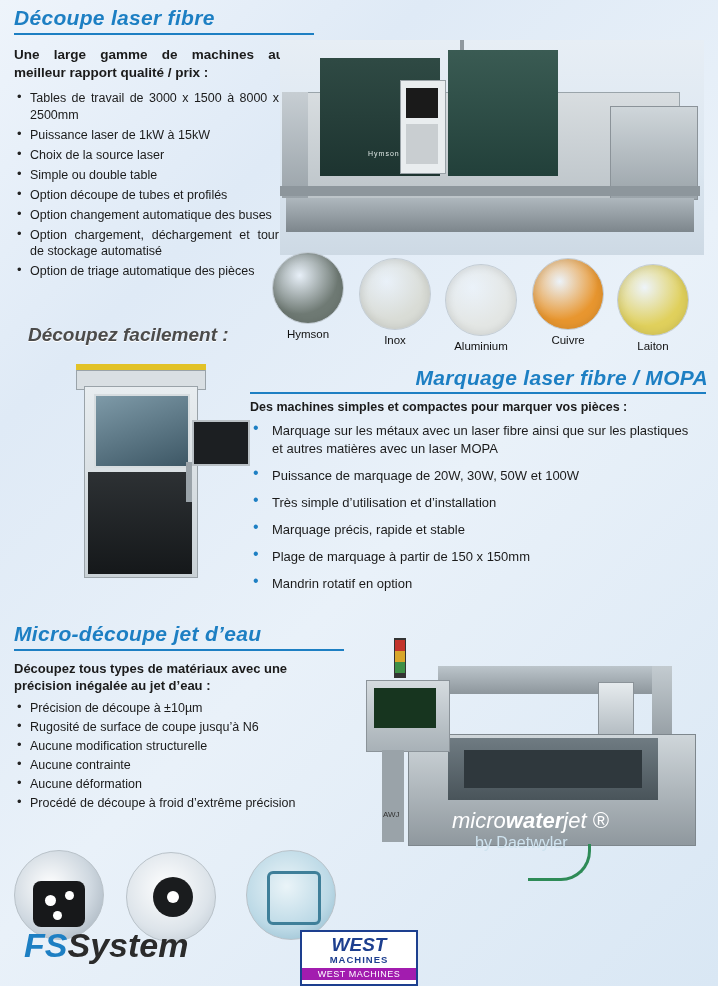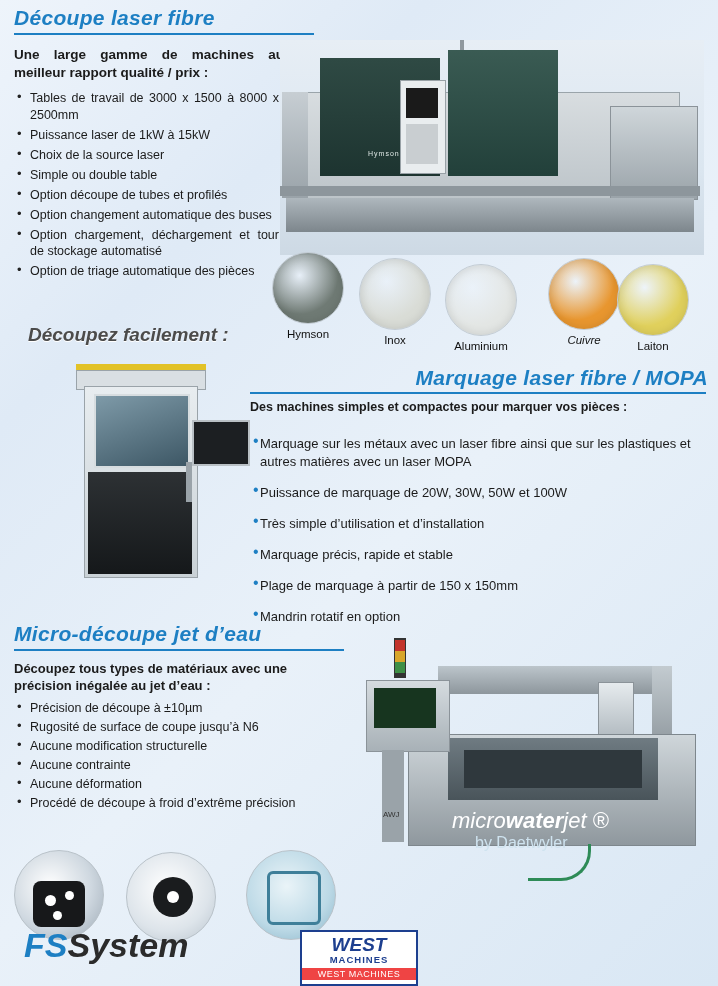--- a/index.html
+++ b/index.html
@@ -62,21 +62,21 @@
   }
 
   
   #sec2{position:absolute;left:0;top:358px;width:573px;height:258px;}
   #sec2 .t{position:absolute;left:316px;top:8px;width:392px;text-align:right;}
   #sec2 .lead{
     position:absolute;left:250px;top:42px;width:456px;
     font-size:12.5px;font-weight:bold;
   }
   #sec2 ul{position:absolute;left:250px;top:64px;width:452px;font-size:13px;line-height:18px;}
-  #sec2 li{margin-bottom:9px;padding-left:10px;margin-top:13px;}
+  #sec2 li{margin-bottom:9px;padding-left:22px;}
   #sec2 li:before{color:#1d7fc3;font-size:16px;top:-3px;}
 
   .mark-photo{position:absolute;left:36px;top:6px;width:212px;height:230px;}
   .mp-cab{position:absolute;left:48px;top:22px;width:112px;height:190px;background:linear-gradient(180deg,#e8edf0,#c9d1d6);border:1px solid #9aa3a9;}
   .mp-dark{position:absolute;left:52px;top:108px;width:104px;height:102px;background:linear-gradient(180deg,#2d3134,#15181a);}
   .mp-win{position:absolute;left:58px;top:30px;width:92px;height:70px;background:linear-gradient(160deg,#7e9aa8,#3d5765);border:2px solid #d7dde0;}
   .mp-top{position:absolute;left:40px;top:6px;width:128px;height:18px;background:#d9dfe3;border:1px solid #9aa3a9;}
   .mp-mon{position:absolute;left:156px;top:56px;width:54px;height:42px;background:#1c1f22;border:2px solid #b9c0c5;}
   .mp-arm{position:absolute;left:150px;top:98px;width:6px;height:40px;background:#9aa3a9;}
   .mp-yellow{position:absolute;left:40px;top:0px;width:130px;height:8px;background:#e2c227;}
@@ -118,21 +118,21 @@
   .footer{position:absolute;left:0;top:920px;width:608px;height:66px;}
   .fs-logo{position:absolute;left:24px;top:6px;font-size:34px;font-weight:bold;font-style:italic;}
   .fs-logo .b1{color:#1d7fc3;}
   .fs-logo .b2{color:#2b2b2b;}
   .west{
     position:absolute;left:300px;top:10px;width:114px;height:52px;
     background:#fff;border:2px solid #1d3f8f;text-align:center;
   }
   .west .w1{color:#1d3f8f;font-weight:bold;font-style:italic;font-size:19px;line-height:19px;margin-top:3px;}
   .west .w2{color:#1d3f8f;font-weight:bold;font-size:9.5px;letter-spacing:1px;line-height:11px;}
-  .west .w3{background:#ef4444;color:#fff;font-size:9px;letter-spacing:.5px;margin-top:3px;padding:1px 0;}
+  .west .w3{background:#a21caf;color:#fff;font-size:9px;letter-spacing:.5px;margin-top:3px;padding:1px 0;}
 </style>
 </head>
 <body>
 
 <div class="page">
 
   <div id="sec1">
 
     <div class="t">
       <div class="h-title">Découpe laser fibre</div>
@@ -174,21 +174,21 @@
         <div class="cap">Hymson</div>
       </div>
       <div class="mat" style="left:87px;top:6px;">
         <div class="disc" id="m1" style="background: radial-gradient(circle at 38% 32%, rgba(255, 255, 255, 0.2), rgb(217, 220, 214) 60%, rgb(217, 220, 214));"></div>
         <div class="cap">Inox</div>
       </div>
       <div class="mat" style="left:173px;top:12px;">
         <div class="disc" id="m2" style="background: radial-gradient(circle at 38% 32%, rgba(255, 255, 255, 0.2), rgb(227, 230, 228) 60%, rgb(227, 230, 228));"></div>
         <div class="cap">Aluminium</div>
       </div>
-      <div class="mat" style="left:276px;top:6px;font-style:italic;">
+      <div class="mat" style="left:260px;top:6px;">
         <div class="disc" id="m3" style="background: radial-gradient(circle at 38% 32%, rgba(255, 255, 255, 0.2), rgb(232, 150, 47) 60%, rgb(232, 150, 47));"></div>
         <div class="cap">Cuivre</div>
       </div>
       <div class="mat" style="left:345px;top:12px;">
         <div class="disc" id="m4" style="background: radial-gradient(circle at 38% 32%, rgba(255, 255, 255, 0.2), rgb(224, 208, 92) 60%, rgb(224, 208, 92));"></div>
         <div class="cap">Laiton</div>
       </div>
     </div>
 
     <div class="sub-h">Découpez facilement :</div>

